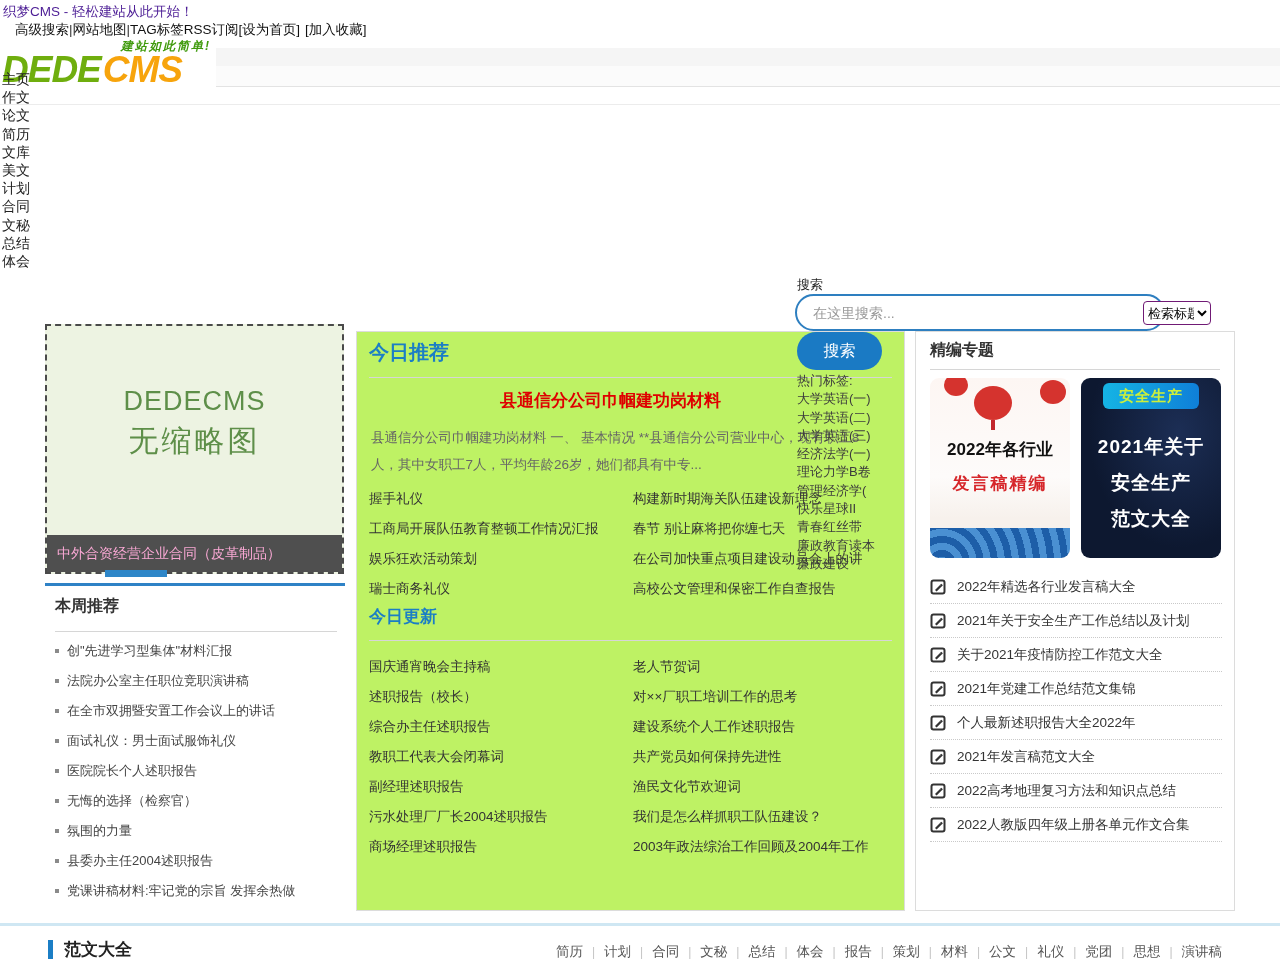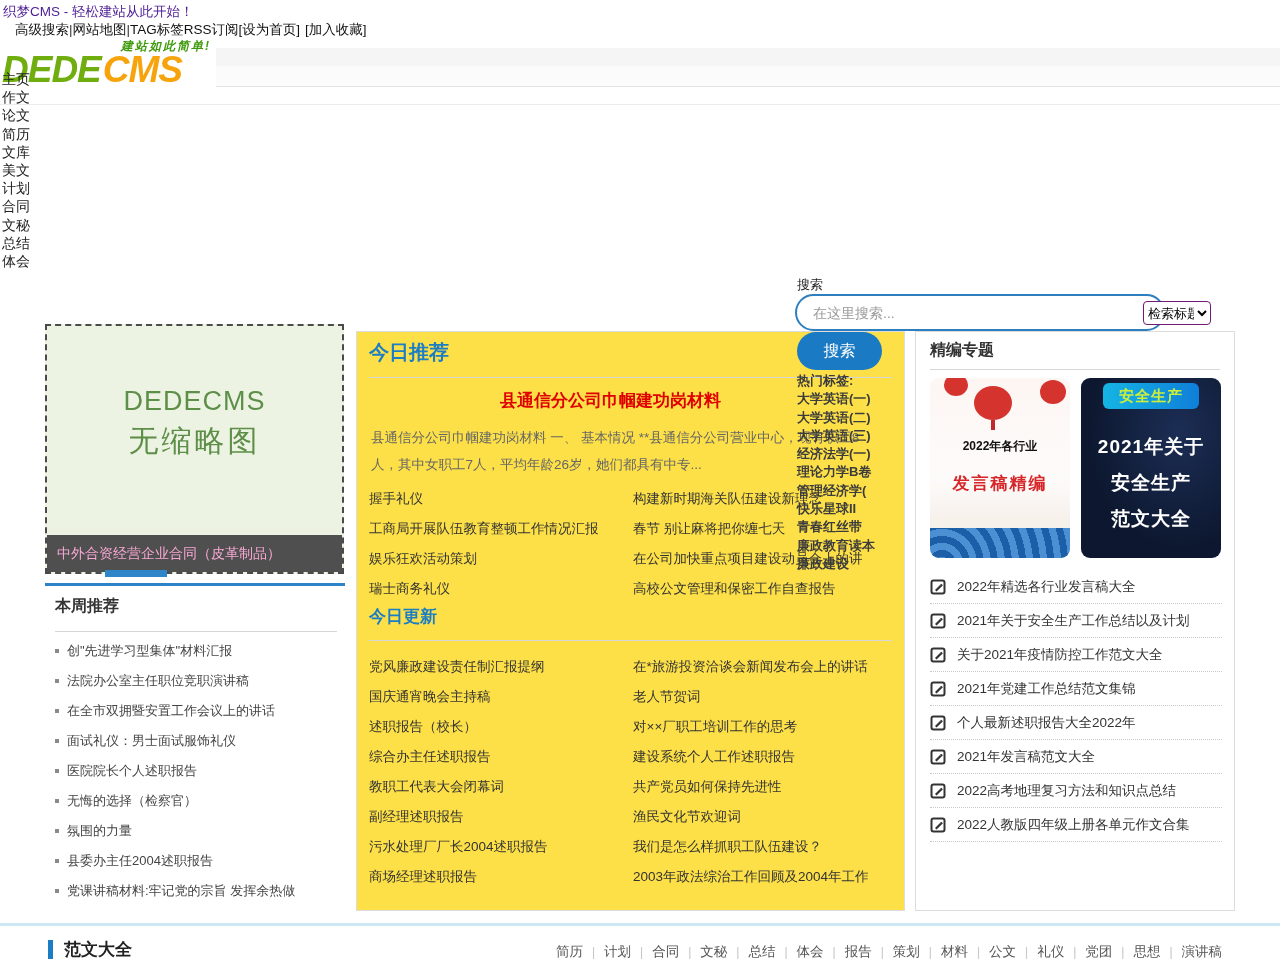--- a/index.html
+++ b/index.html
@@ -35,21 +35,21 @@
   
   .search-label{left:797px;top:276px;font-size:13px;z-index:6;}
   .search-input{left:795px;top:294px;width:370px;height:37px;border:2px solid #2e7fc0;border-radius:19px;
                 padding:0 16px;font-size:14px;color:#333;box-sizing:border-box;background:#fff;z-index:6;outline:none;}
   .search-input::placeholder{color:#999;}
   .search-select{left:1143px;top:301px;width:68px;height:24px;font-size:13px;z-index:6;background:#fff;
                  border:1px solid #701a75;border-radius:4px;}
   .search-btn{left:797px;top:332px;width:85px;height:38px;background:#1a7ac4;border:none;border-radius:19px;
               color:#fff;font-size:16px;z-index:6;cursor:pointer;}
   .hot-tags{left:797px;top:372px;width:110px;font-size:13px;color:#3c3c3c;line-height:18.3px;z-index:6;}
-  .hot-tags a,.hot-tags span{display:block;font-weight:bold;}
+  .hot-tags a,.hot-tags span{display:block;}
 
   
   .featured{left:45px;top:324px;width:299px;height:250px;border:2px dashed #4a4a4a;box-sizing:border-box;
             background:#edf3e2;z-index:1;}
   .ph{position:absolute;left:0;right:0;top:60px;text-align:center;color:#5e8f49;}
   .ph1{font-size:27px;letter-spacing:1px;}
   .ph2{font-size:30px;margin-top:4px;letter-spacing:3px;}
   .caption{position:absolute;left:0;right:0;bottom:0;height:37px;background:#4f4f4f;color:#f9a8d4;
            font-size:14px;line-height:37px;padding-left:10px;box-sizing:border-box;white-space:nowrap;overflow:hidden;}
   .indicator{position:absolute;left:58px;bottom:-5px;width:62px;height:7px;background:#2e86c8;}
@@ -57,21 +57,21 @@
   
   .weekly{left:45px;top:583px;width:300px;height:328px;border-top:3px solid #2e82c6;box-sizing:border-box;z-index:1;}
   .wk-title{position:absolute;left:10px;top:10px;font-size:16px;font-weight:bold;color:#333;}
   .wk-hr{position:absolute;left:10px;right:8px;top:45px;border:none;border-top:1px solid #d6d6d6;margin:0;}
   .wk-list{position:absolute;left:10px;right:6px;top:50px;list-style:none;margin:0;padding:0;}
   .wk-list li{height:30px;display:flex;align-items:center;font-size:13px;color:#444;white-space:nowrap;overflow:hidden;}
   .sq{width:4px;height:4px;background:#8a8a8a;margin-right:8px;flex:none;}
 
   
   .main-panel{left:356px;top:331px;width:549px;height:580px;border:1px solid #dcdcdc;box-sizing:border-box;
-              background:#fde047;z-index:1;}
+              background:#bef264;z-index:1;}
   .tr-title{position:absolute;left:12px;top:7px;font-size:20px;font-weight:bold;color:#1b7ec5;}
   .hr1{position:absolute;left:12px;right:12px;top:45px;border:none;border-top:1px solid #d6d6d6;margin:0;}
   .art-title{position:absolute;left:0;right:40px;top:57px;text-align:center;font-size:17px;font-weight:bold;color:#df0000;}
   .summary{position:absolute;left:14px;right:18px;top:92px;font-size:13.5px;color:#666;line-height:27px;}
   .rows1{position:absolute;left:0;right:0;top:152px;}
   .tu-title{position:absolute;left:12px;top:273px;font-size:17px;font-weight:bold;color:#1b7ec5;}
   .hr2{position:absolute;left:12px;right:12px;top:308px;border:none;border-top:1px solid #d6d6d6;margin:0;}
   .rows2{position:absolute;left:0;right:0;top:320px;}
   .row2{display:flex;height:30px;align-items:center;font-size:13.5px;color:#333;}
   .row2 .cl{width:252px;padding-left:12px;white-space:nowrap;overflow:hidden;flex:none;}
@@ -85,21 +85,21 @@
   .cards{position:absolute;left:14px;top:46px;display:flex;gap:11px;}
   .promo{width:140px;height:180px;border-radius:9px;overflow:hidden;position:relative;cursor:pointer;}
   .promo-1{background:linear-gradient(180deg,#fdf6f3 0%,#fdfbfa 55%,#f7f1ec 78%);}
   .lan{position:absolute;background:#d5332e;border-radius:50%;}
   .lan1{width:38px;height:34px;left:44px;top:8px;}
   .lan2{width:24px;height:22px;left:14px;top:-4px;}
   .lan3{width:26px;height:24px;right:4px;top:2px;}
   .lan-tail{position:absolute;width:4px;height:10px;background:#c2272d;left:61px;top:42px;}
   .waves{position:absolute;left:0;right:0;bottom:0;height:30px;
          background:repeating-radial-gradient(circle at 12px 36px,#4a90d2 0 7px,#1d5ea8 7px 14px);}
-  .p1-l1{position:absolute;left:0;right:0;top:60px;text-align:center;font-weight:bold;font-size:12px;color:#111;}
+  .p1-l1{position:absolute;left:0;right:0;top:60px;text-align:center;font-weight:bold;font-size:17px;color:#111;}
   .p1-l2{position:absolute;left:0;right:0;top:94px;text-align:center;font-weight:bold;font-size:17px;color:#d6262a;letter-spacing:2px;}
   .promo-2{background:#0d1830;background-image:radial-gradient(ellipse at 70% 30%,#1c2e55 0%,#0d1830 65%);color:#fff;}
   .badge{position:absolute;left:22px;top:5px;width:96px;height:26px;border-radius:6px;
          background:linear-gradient(90deg,#15b4e4,#0f7fd8);color:#cdef3a;font-weight:bold;font-size:15px;
          display:flex;align-items:center;justify-content:center;letter-spacing:1px;}
   .p2-l{position:absolute;left:0;right:0;text-align:center;font-weight:bold;font-size:19px;letter-spacing:1px;}
   .p2-l1{top:56px;} .p2-l2{top:92px;} .p2-l3{top:128px;}
   .sp-list{position:absolute;left:14px;right:12px;top:238px;list-style:none;margin:0;padding:0;}
   .sp-list li{height:33px;display:flex;align-items:center;gap:11px;font-size:13.5px;color:#333;
               border-bottom:1px dotted #c9c9c9;white-space:nowrap;overflow:hidden;}
@@ -213,24 +213,20 @@
         <a class="cr">在公司加快重点项目建设动员会上的讲</a>
       </div>
     <div class="row2">
         <a class="cl">瑞士商务礼仪</a>
         <a class="cr">高校公文管理和保密工作自查报告</a>
       </div>
   </div>
   <div class="tu-title">今日更新</div>
   <hr class="hr2">
   <div class="rows2">
-    <div class="row2">
-        <a class="cl">党风廉政建设责任制汇报提纲</a>
-        <a class="cr">在*旅游投资洽谈会新闻发布会上的讲话</a>
-      </div>
     <div class="row2">
         <a class="cl">国庆通宵晚会主持稿</a>
         <a class="cr">老人节贺词</a>
       </div>
     <div class="row2">
         <a class="cl">述职报告（校长）</a>
         <a class="cr">对××厂职工培训工作的思考</a>
       </div>
     <div class="row2">
         <a class="cl">综合办主任述职报告</a>

